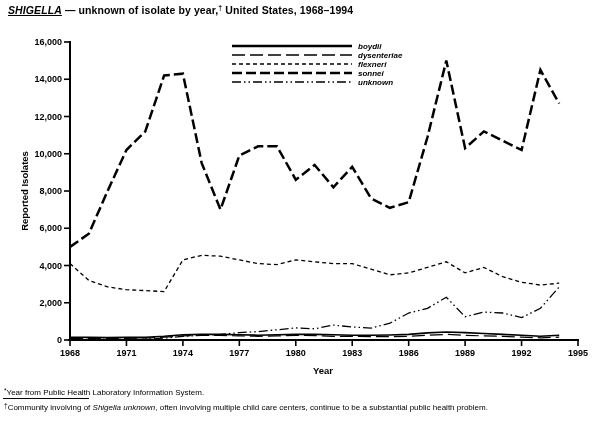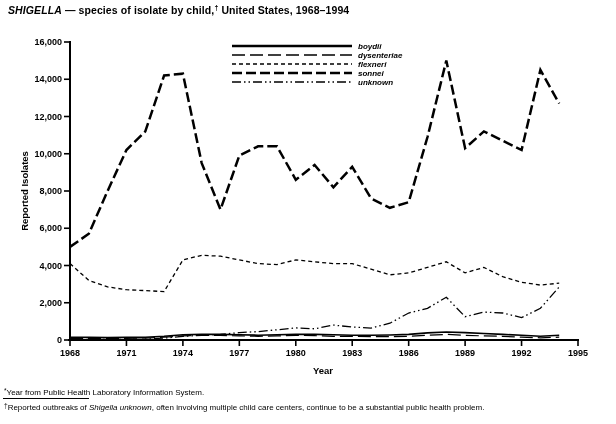--- a/index.html
+++ b/index.html
@@ -9,21 +9,21 @@
     background:#ffffff;
     font-family:"Liberation Sans", sans-serif;
     color:#000;
     overflow:hidden;
   }
   #chart-title{
     position:absolute;left:8px;top:4px;
     font-size:10.5px;font-weight:bold;letter-spacing:0.1px;
     white-space:nowrap;
   }
-  #chart-title .genus{font-style:italic;}
+  #chart-title .genus{font-style:italic;text-decoration:underline;}
   #chart-title sup{font-size:7px;vertical-align:4px;}
   #chart-svg{position:absolute;left:0;top:0;}
   .axis-title{
     font-family:"Liberation Sans", sans-serif;
     font-size:9.5px;font-weight:bold;fill:#000;
   }
   .tick-label{
     font-family:"Liberation Sans", sans-serif;
     font-size:9px;font-weight:bold;fill:#000;
   }
@@ -41,21 +41,21 @@
     position:absolute;left:3px;top:398px;width:86px;height:0;
     border-top:1.5px solid #000;
   }
   #footnote-2{top:401px;}
 </style>
 </head>
 <body>
 
 <div id="page">
 
-  <div id="chart-title"><span class="genus">SHIGELLA</span><span> — species of isolate by child,</span><sup>†</sup><span> United States, 1968–1994</span></div>
+  <div id="chart-title"><span class="genus">SHIGELLA</span><span> — unknown of isolate by year,</span><sup>†</sup><span> United States, 1968–1994</span></div>
 
   <svg id="chart-svg" width="616" height="384" viewBox="0 0 616 384">
     <line x1="70" y1="41" x2="70" y2="341" stroke="#000" stroke-width="2"></line>
     <line x1="68" y1="340" x2="579" y2="340" stroke="#000" stroke-width="2.2"></line>
     <text class="axis-title" x="28" y="191" transform="rotate(-90 28 191)" text-anchor="middle">Reported Isolates</text>
     <text class="axis-title" x="323" y="374" text-anchor="middle">Year</text>
     <g id="g-ticks">
         <line x1="64" y1="340" x2="70" y2="340" stroke="#000" stroke-width="1.6"></line>
         <text x="62" y="343" text-anchor="end" class="tick-label">0</text>
         <line x1="64" y1="302.75" x2="70" y2="302.75" stroke="#000" stroke-width="1.6"></line>
@@ -113,15 +113,15 @@
         <text x="358" y="76" class="legend-label">sonnei</text>
         <line x1="232" y1="82" x2="352" y2="82" stroke="#000000" stroke-width="1.4" stroke-dasharray="9 3 1.5 3 1.5 3"></line>
         <text x="358" y="85" class="legend-label">unknown</text>
       </g>
   </svg>
 
   <div class="footnote" id="footnote-1"><sup>*</sup><span>Year from Public Health Laboratory Information System.</span></div>
 
   <div id="footnote-separator"></div>
 
-  <div class="footnote" id="footnote-2"><sup>†</sup><span>Reported outbreaks of </span><i>Shigella unknown</i><span>, often involving multiple child care centers, continue to be a substantial public health problem.</span></div>
+  <div class="footnote" id="footnote-2"><sup>†</sup><span>Community involving of </span><i>Shigella unknown</i><span>, often involving multiple child care centers, continue to be a substantial public health problem.</span></div>
 
 </div>
 
 </body></html>

